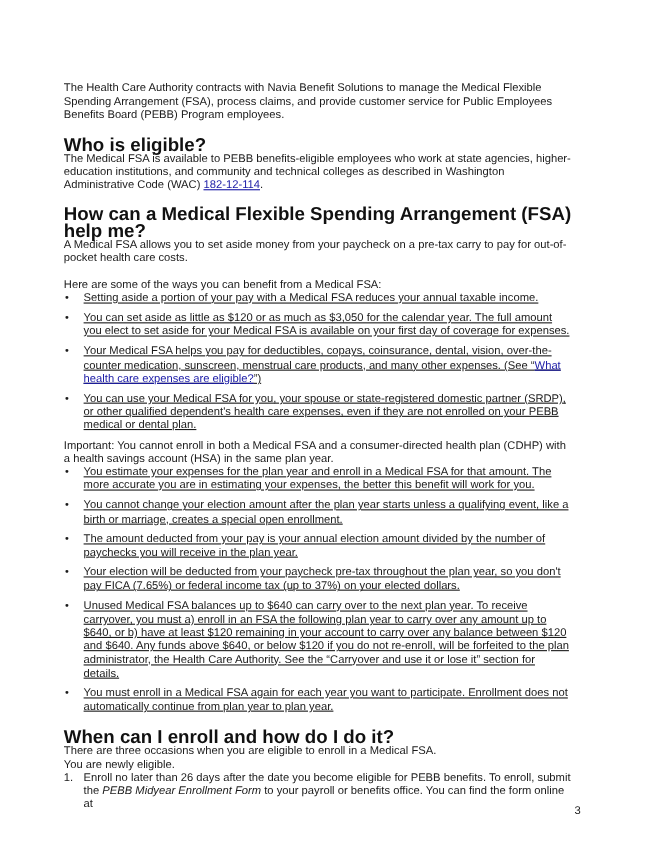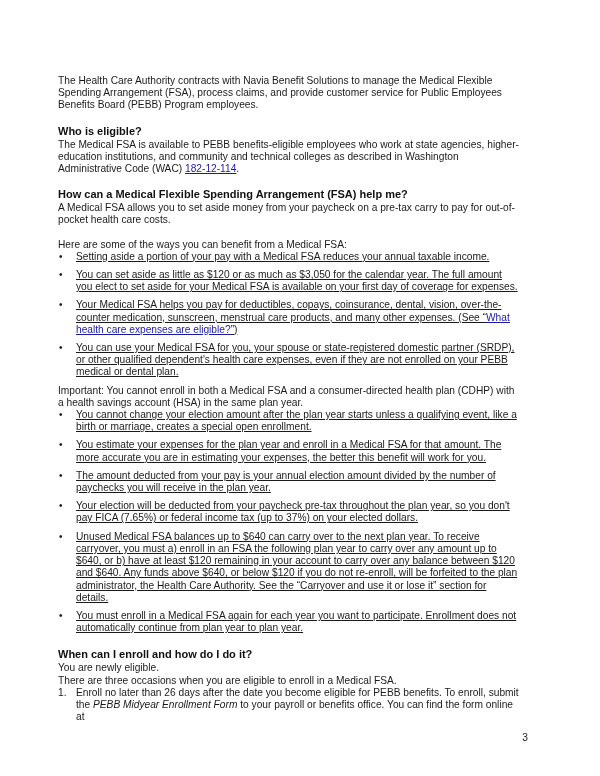--- a/index.html
+++ b/index.html
@@ -2,21 +2,21 @@
 <html><head>
 <meta charset="utf-8">
 <style>
   html, body { margin: 0; padding: 0; background: #ffffff; }
   body { width: 600px; height: 776px; overflow: hidden; position: relative;
          font-family: "Liberation Sans", sans-serif; color: #1a1a1a; }
   .page { position: absolute; left: 58px; top: 44px; width: 462px;
           font-size: 10.2px; line-height: 12.2px; margin-top: 31px; }
   p { margin: 0; }
   .mb { margin-bottom: 12px; }
-  h2 { font-size: 11px; line-height: 15px; font-weight: bold; margin: 0; color: #111; }
+  h2 { font-size: 17px; line-height: 15px; font-weight: bold; margin: 0; color: #111; }
   .h-gap { margin-top: 13px; }
   a { color: #1a1aa6; text-decoration: underline; }
   ul.b { list-style: none; margin: 0; padding: 0; }
   ul.b li { position: relative; padding-left: 18px; margin-bottom: 6px; text-decoration: underline; }
   ul.b li::before { content: "•"; position: absolute; left: 1px; top: 0; font-size: 10px; }
   ol.n { list-style: none; margin: 0; padding: 0; }
   ol.n li { position: relative; padding-left: 18px; }
   ol.n li .num { position: absolute; left: 0; top: 0; }
   .pageno { position: absolute; right: 72px; top: 732px; font-size: 10.2px; }
   b { font-weight: normal; }
@@ -37,29 +37,29 @@
   <p>Here are some of the ways you can benefit from a Medical FSA:</p>
   <ul class="b">
     <li>Setting aside a portion of your pay with a Medical FSA reduces your annual taxable income.</li>
     <li>You can set aside as little as $120 or as much as $3,050 for the calendar year. The full amount you elect to set aside for your Medical FSA is available on your first day of coverage for expenses.</li>
     <li><span>Your Medical FSA helps you pay for deductibles, copays, coinsurance, dental, vision, over-the-counter medication, sunscreen, menstrual care products, and many other expenses. (See “</span><a>What health care expenses are eligible?</a><span>”)</span></li>
     <li>You can use your Medical FSA for you, your spouse or state-registered domestic partner (SRDP), or other qualified dependent's health care expenses, even if they are not enrolled on your PEBB medical or dental plan.</li>
   </ul>
   <p><b>Important:</b><span> You cannot enroll in both a Medical FSA and a consumer-directed health plan (CDHP) with a health savings account (HSA) in the same plan year.</span></p>
 
   <ul class="b">
+    <li>You estimate your expenses for the plan year and enroll in a Medical FSA for that amount. The more accurate you are in estimating your expenses, the better this benefit will work for you.</li>
     <li>You cannot change your election amount after the plan year starts unless a qualifying event, like a birth or marriage, creates a special open enrollment.</li>
-    <li>You estimate your expenses for the plan year and enroll in a Medical FSA for that amount. The more accurate you are in estimating your expenses, the better this benefit will work for you.</li>
     <li>The amount deducted from your pay is your annual election amount divided by the number of paychecks you will receive in the plan year.</li>
     <li>Your election will be deducted from your paycheck pre-tax throughout the plan year, so you don't pay FICA (7.65%) or federal income tax (up to 37%) on your elected dollars.</li>
     <li>Unused Medical FSA balances up to $640 can carry over to the next plan year. To receive carryover, you must a) enroll in an FSA the following plan year to carry over any amount up to $640, or b) have at least $120 remaining in your account to carry over any balance between $120 and $640. Any funds above $640, or below $120 if you do not re-enroll, will be forfeited to the plan administrator, the Health Care Authority. See the “Carryover and use it or lose it” section for details.</li>
     <li>You must enroll in a Medical FSA again for each year you want to participate. Enrollment does not automatically continue from plan year to plan year.</li>
   </ul>
 
   <h2 class="h-gap">When can I enroll and how do I do it?</h2>
+  <p>There are three occasions when you are eligible to enroll in a Medical FSA.</p>
   <p>You are newly eligible.</p>
-  <p>There are three occasions when you are eligible to enroll in a Medical FSA.</p>
   <ol class="n">
     <li><span class="num">1.</span><b>Enroll no later than 26 days</b><span> after the date you become eligible for PEBB benefits. To enroll, submit the </span><i>PEBB Midyear Enrollment Form</i><span> to your payroll or benefits office. You can find the form online at</span></li>
   </ol>
 </div>
 
 <div class="pageno">3</div>
 
 </body></html>

